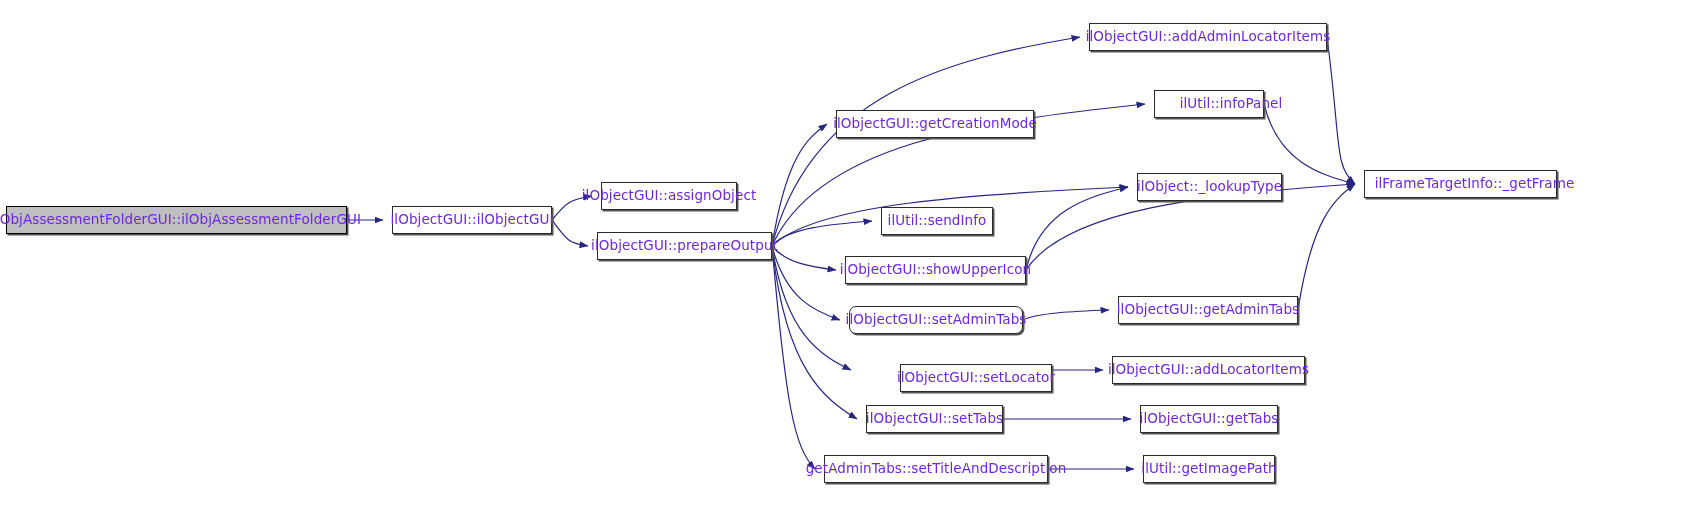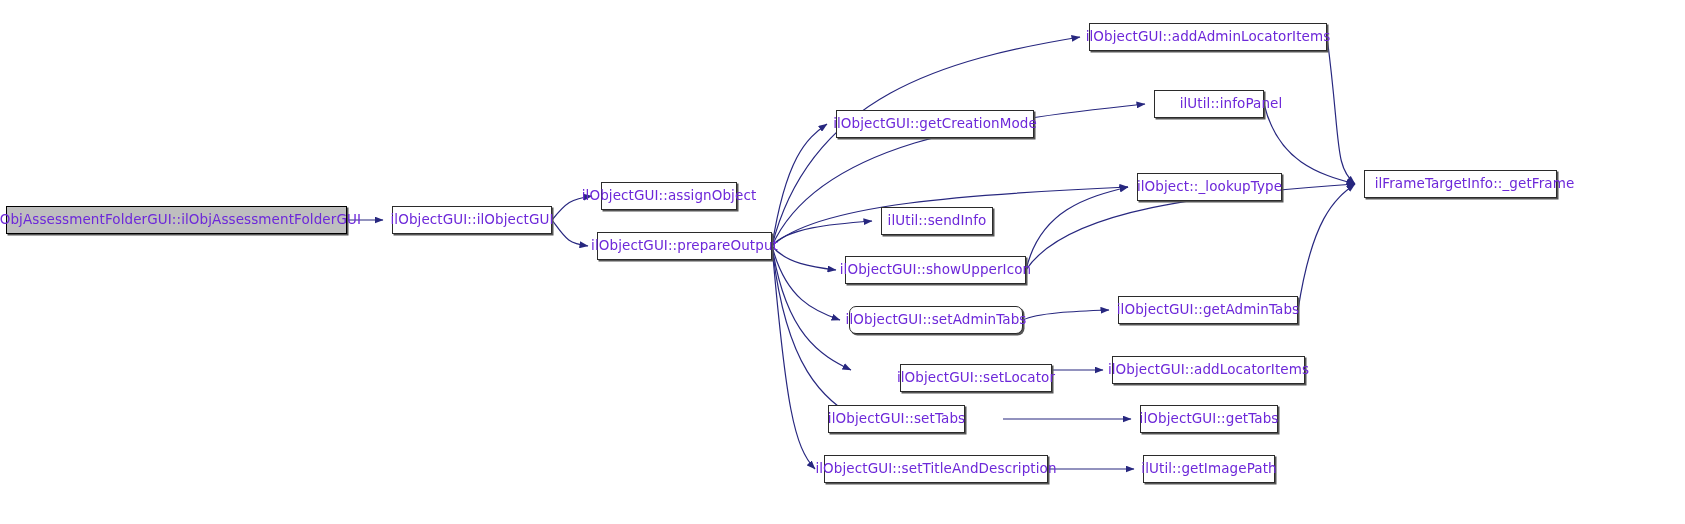--- a/index.html
+++ b/index.html
@@ -107,25 +107,25 @@
       </div>
       <div class="node" style="left: 845px; top: 256px; width: 181px;">
         <span class="node-label">ilObjectGUI::showUpperIcon</span>
       </div>
       <div class="node" style="left: 849px; top: 306px; width: 174px; border-radius: 7px;">
         <span class="node-label">ilObjectGUI::setAdminTabs</span>
       </div>
       <div class="node" style="left: 860px; top: 364px; width: 152px; margin-left: 40px;">
         <span class="node-label">ilObjectGUI::setLocator</span>
       </div>
-      <div class="node" style="left: 828px; top: 405px; width: 137px;">
+      <div class="node" style="left: 866px; top: 405px; width: 137px;">
         <span class="node-label">ilObjectGUI::setTabs</span>
       </div>
       <div class="node" style="left: 824px; top: 455px; width: 224px;">
-        <span class="node-label">ilObjectGUI::setTitleAndDescription</span>
+        <span class="node-label">getAdminTabs::setTitleAndDescription</span>
       </div>
       <div class="node" style="left: 1089px; top: 23px; width: 238px;">
         <span class="node-label">ilObjectGUI::addAdminLocatorItems</span>
       </div>
       <div class="node" style="left: 1154px; top: 90px; width: 110px; padding-left: 44px;">
         <span class="node-label">ilUtil::infoPanel</span>
       </div>
       <div class="node" style="left: 1137px; top: 173px; width: 145px;">
         <span class="node-label">ilObject::_lookupType</span>
       </div>

